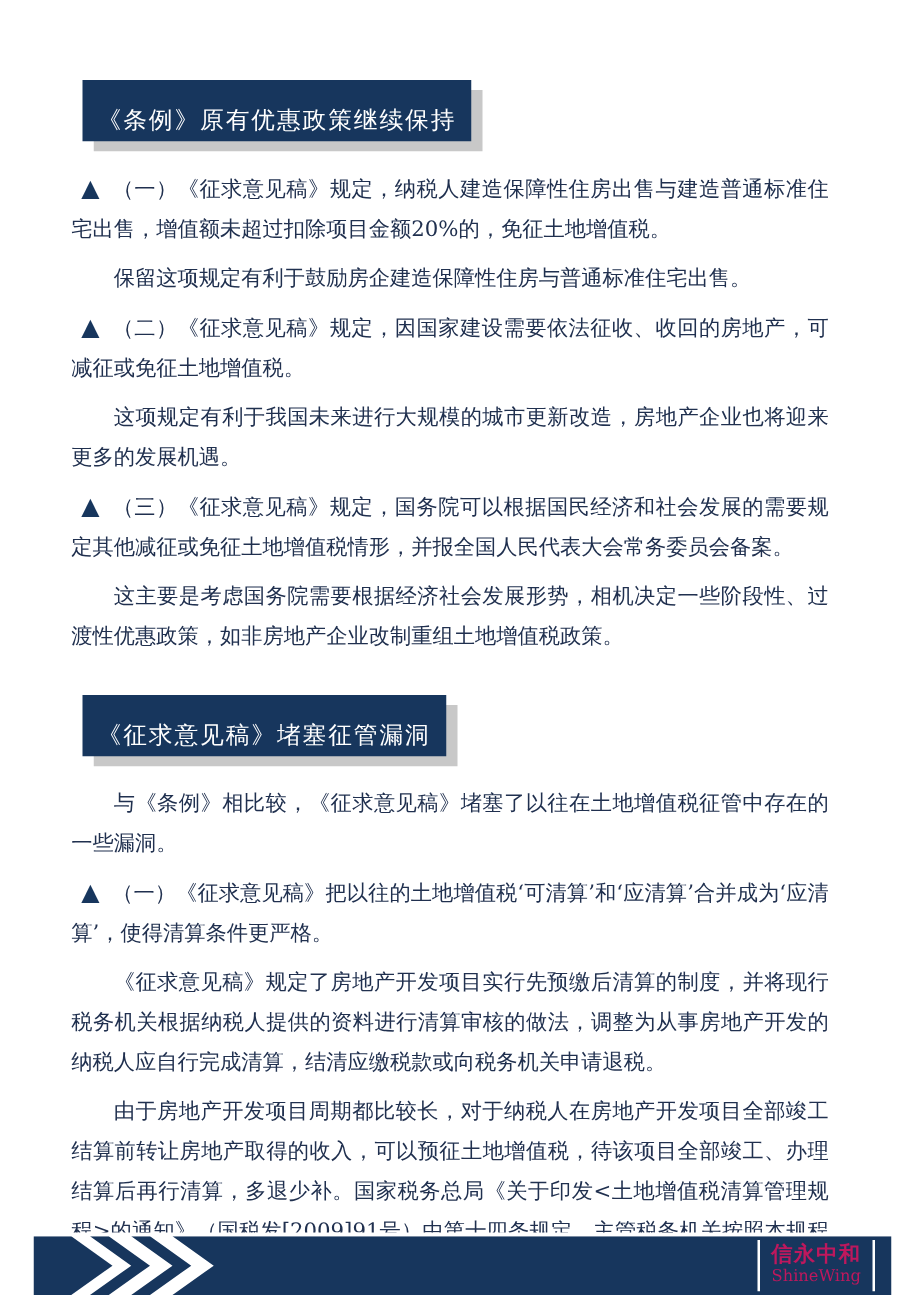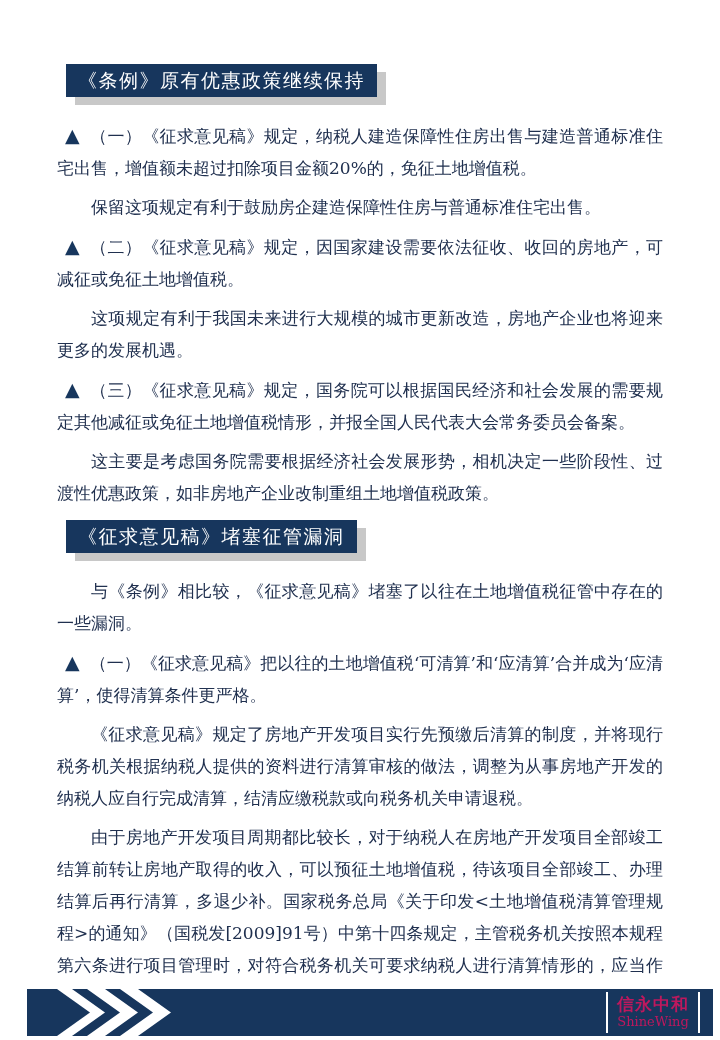--- a/index.html
+++ b/index.html
@@ -27,28 +27,28 @@
     width:606px;height:922px;
     overflow:hidden;
   }
   .heading-box{
     display:inline-block;
     background:var(--navy);
     color:#ffffff;
     font-size:19px;
     letter-spacing:1.5px;
     line-height:24px;
-    padding:4px 12px 5px 12px;
+    padding:20px 12px 5px 12px;
     margin-left:9px;
     margin-bottom:22px;
     box-shadow:9px 8px 0 0 var(--shadow);
     white-space:nowrap;
   }
   .section:nth-child(2) .heading-box{
-    margin-top:4px;
+    margin-top:24px;
   }
   .para{
     font-size:17px;
     line-height:32px;
     color:var(--body-text);
     text-align:justify;
     text-justify:inter-character;
     margin-bottom:7px;
     text-indent:2em;
   }

